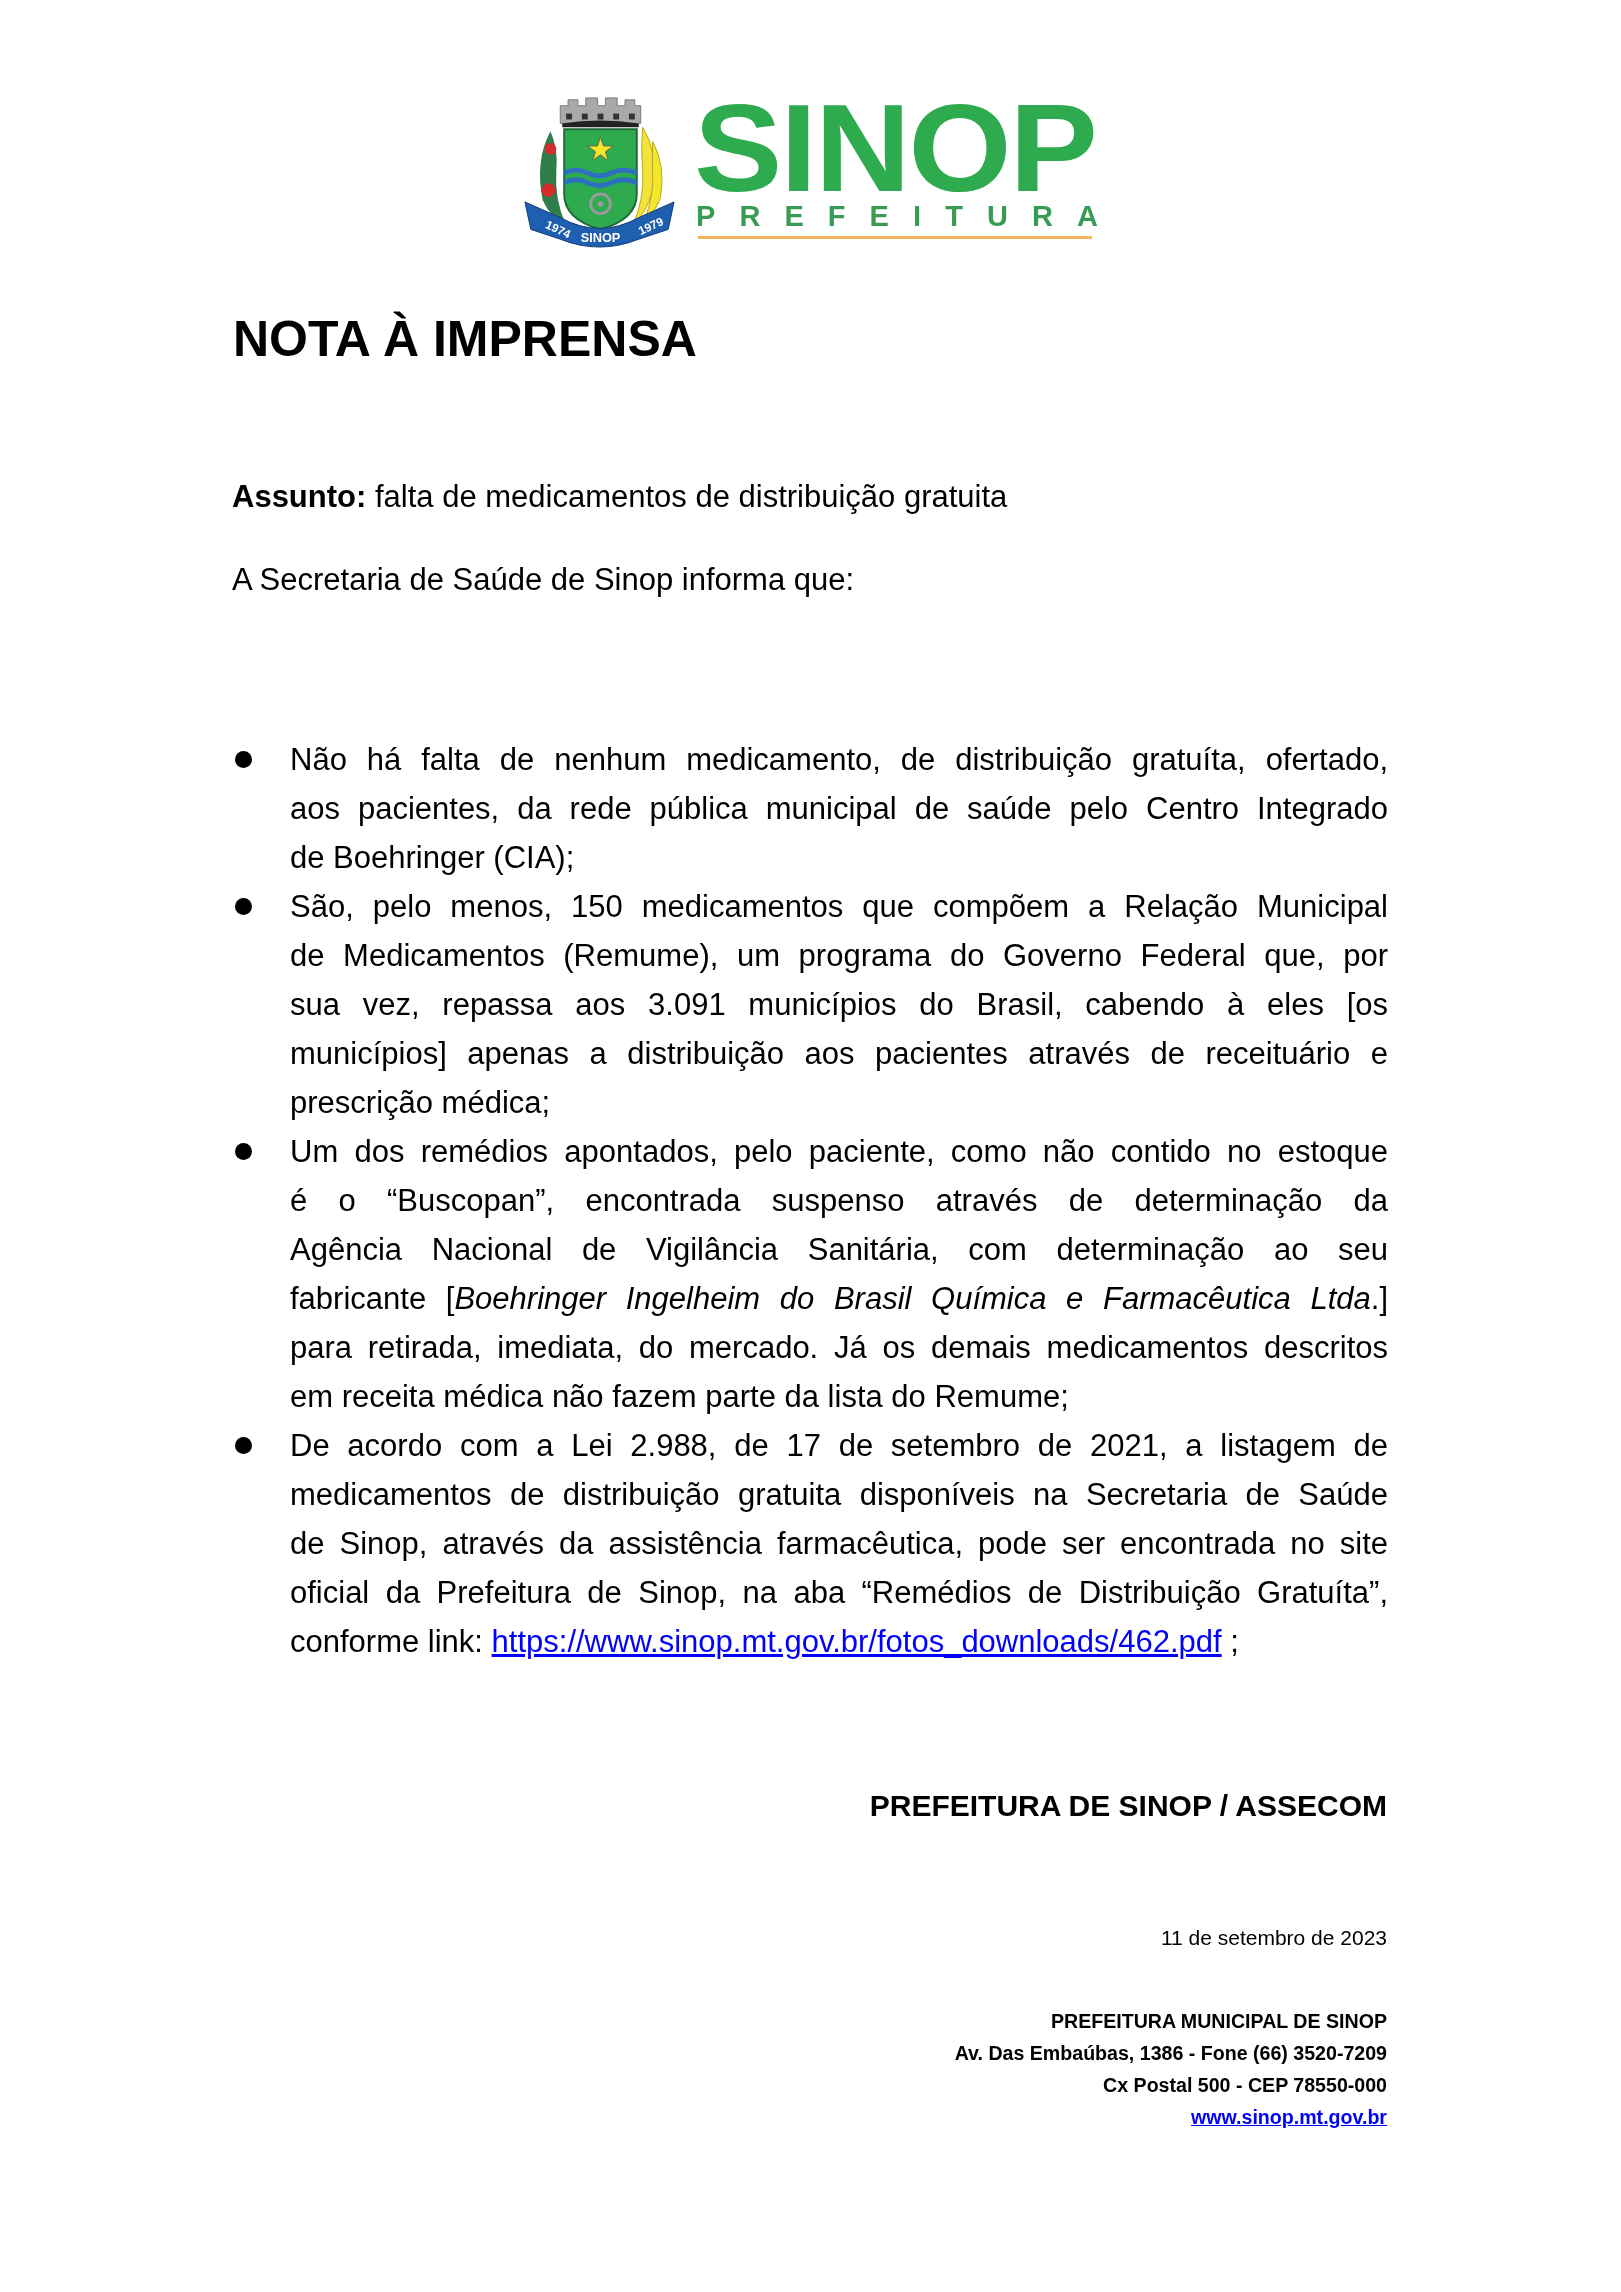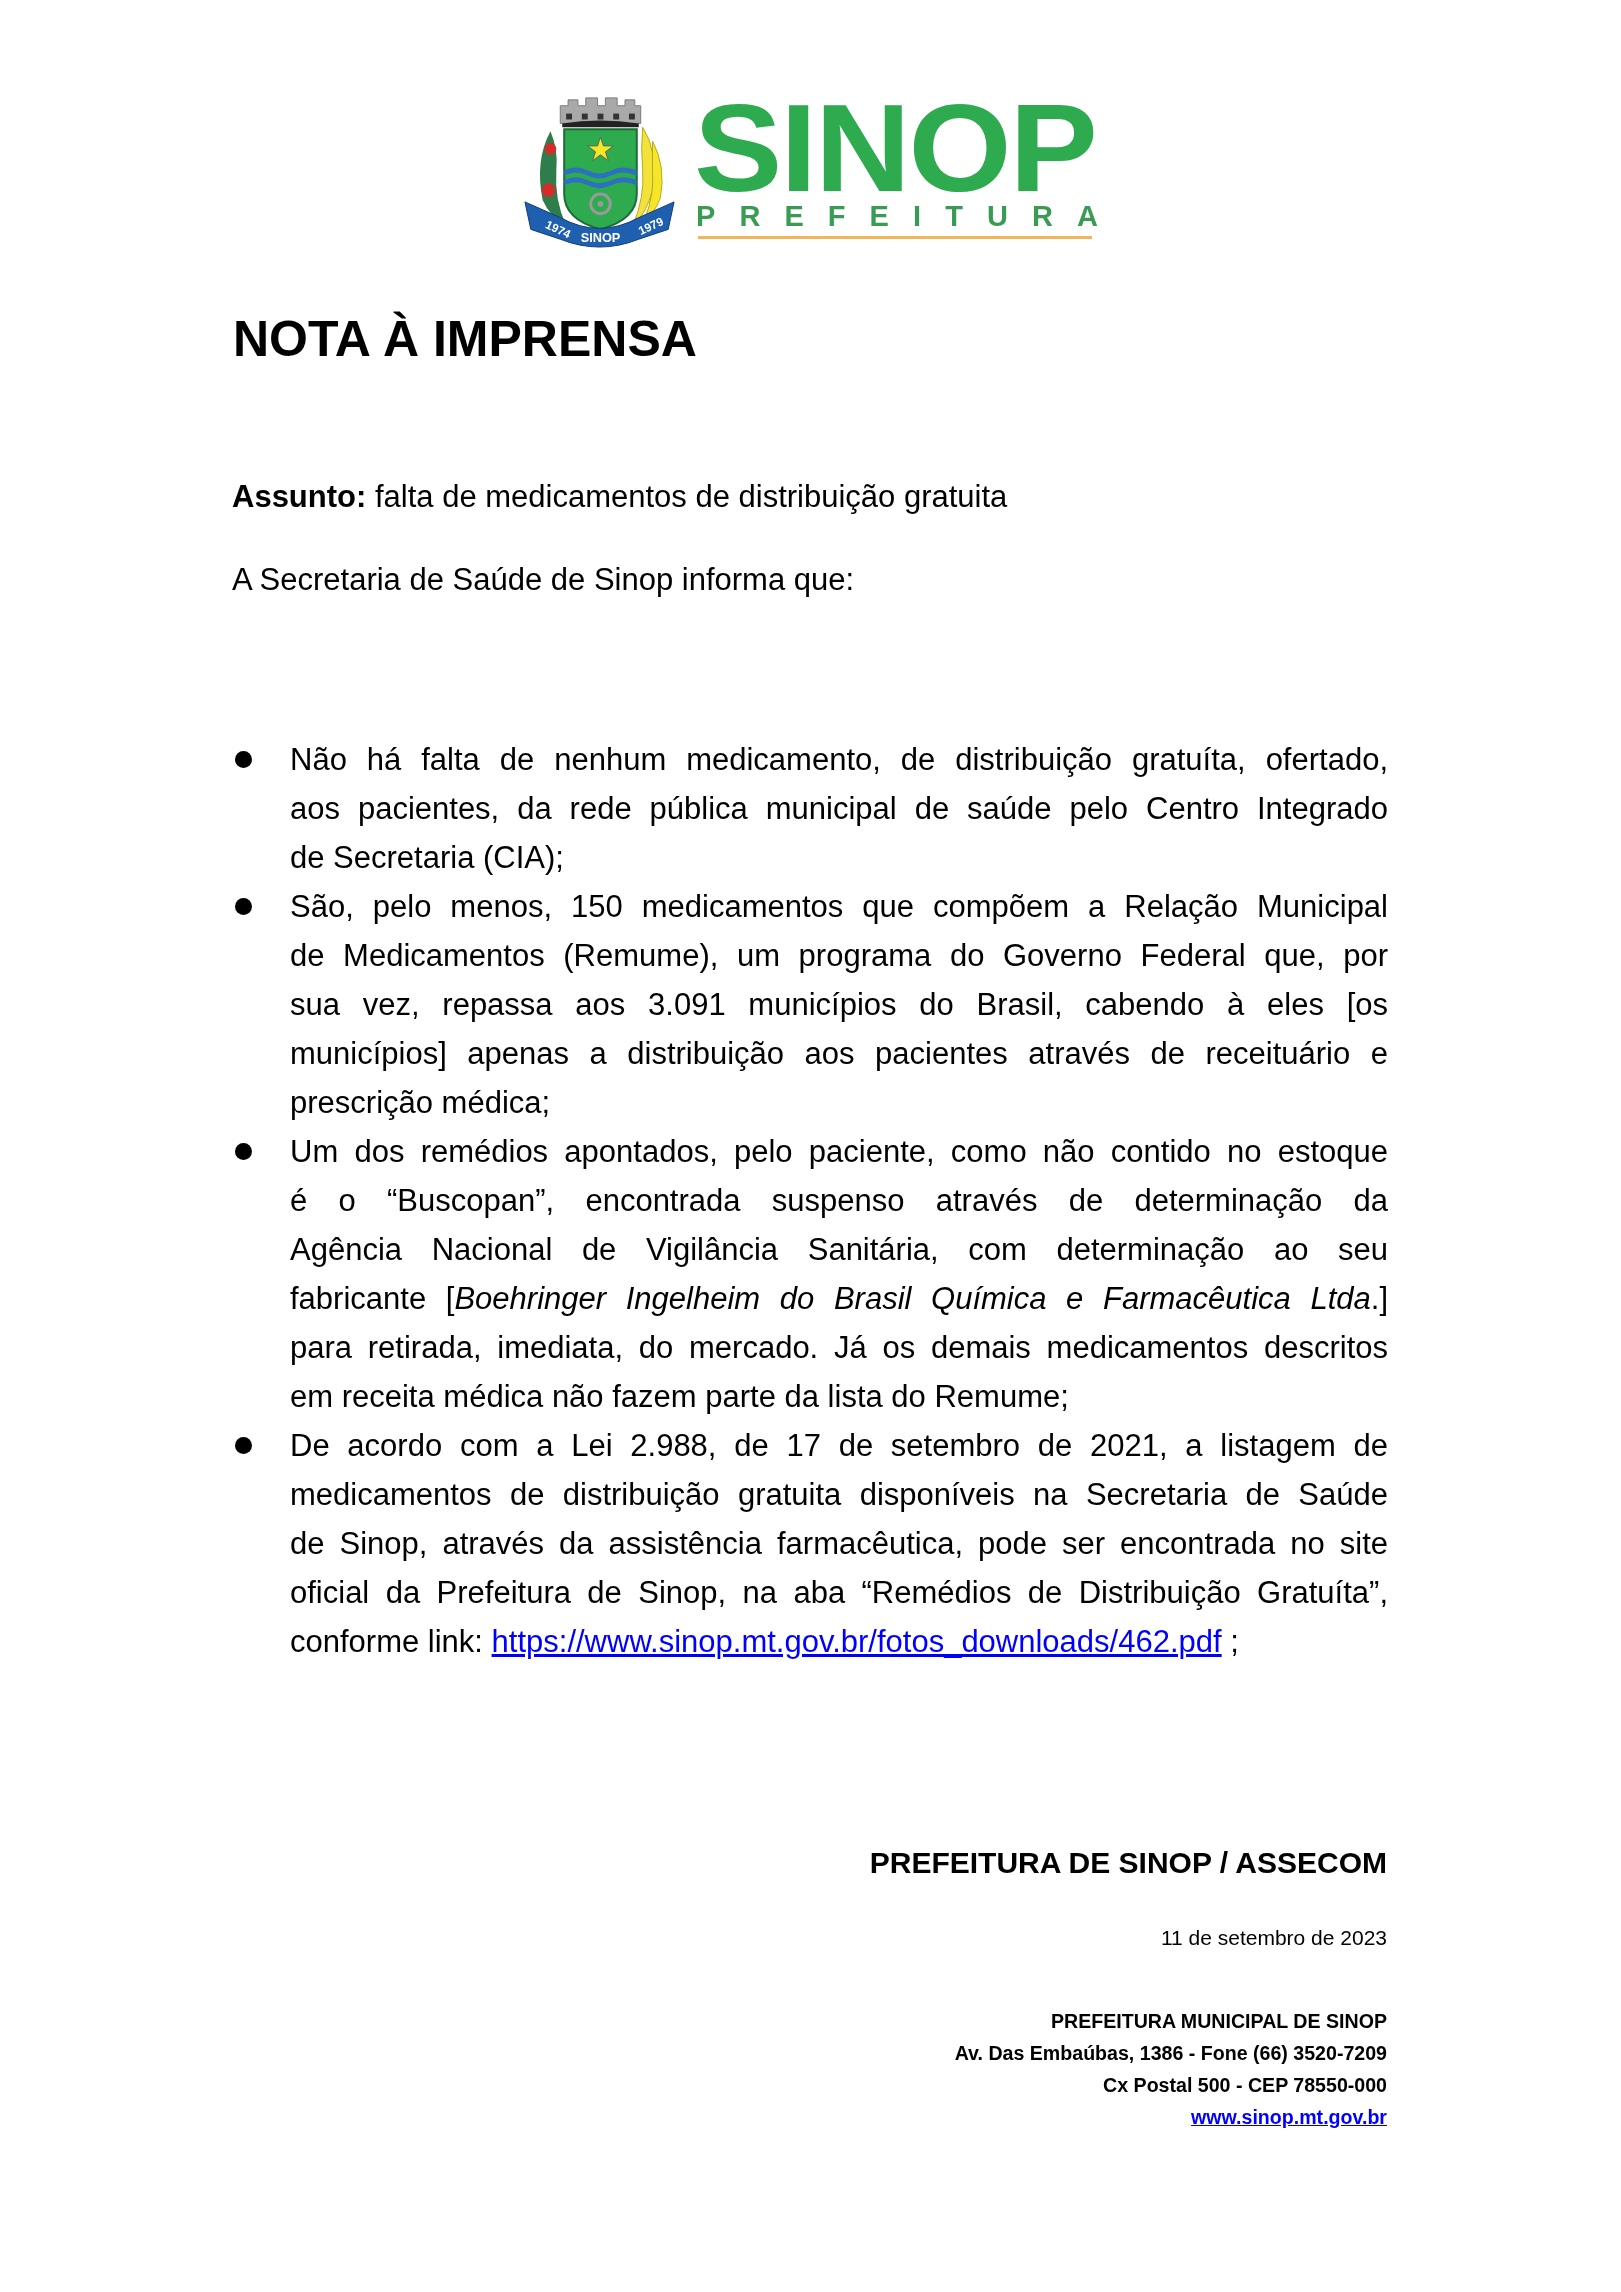--- a/index.html
+++ b/index.html
@@ -32,21 +32,21 @@
   #bullets { left:232px; top:735px; width:1157px; }
   .bullet { position:relative; padding-left:58px; }
   .bullet-dot { position:absolute; left:2.9px; top:15.7px; width:17.6px; height:17.6px; border-radius:50%; background:#000; }
   .ln { display:block; font-size:31px; line-height:49px; height:49px; text-align:justify; text-align-last:justify; white-space:normal; width:1098px; }
   .ln.last { text-align:left; text-align-last:left; }
   .ital { font-style:italic; }
   a.link { color:#0000ff; text-decoration:underline; }
 
   
   .right { right:234px; text-align:right; white-space:nowrap; }
-  #sign { top:1843px; font-size:30px; font-weight:bold; line-height:39px; }
+  #sign { top:1786px; font-size:30px; font-weight:bold; line-height:39px; }
   #date { top:1918px; font-size:21px; line-height:39px; }
   #footer { top:2005px; font-size:19.6px; font-weight:bold; line-height:32px; }
   #footer div { height:32px; }
   #footer a { color:#0000ff; text-decoration:underline; }
 </style>
 </head>
 <body>
 
 <div id="logo" class="abs">
   <svg id="crest" viewBox="0 0 160 160">
@@ -110,21 +110,21 @@
 
 <div id="subject" class="abs body-line"><span class="bold">Assunto:</span><span> falta de medicamentos de distribuição gratuita</span></div>
 
 <div id="intro" class="abs body-line">A Secretaria de Saúde de Sinop informa que:</div>
 
 <div id="bullets" class="abs">
   <div class="bullet">
     <span class="bullet-dot"></span>
     <span class="ln">Não há falta de nenhum medicamento, de distribuição gratuíta, ofertado,</span>
     <span class="ln">aos pacientes, da rede pública municipal de saúde pelo Centro Integrado</span>
-    <span class="ln last">de Secretaria (CIA);</span>
+    <span class="ln last">de Boehringer (CIA);</span>
   </div>
   <div class="bullet">
     <span class="bullet-dot"></span>
     <span class="ln">São, pelo menos, 150 medicamentos que compõem a Relação Municipal</span>
     <span class="ln">de Medicamentos (Remume), um programa do Governo Federal que, por</span>
     <span class="ln">sua vez, repassa aos 3.091 municípios do Brasil, cabendo à eles [os</span>
     <span class="ln">municípios] apenas a distribuição aos pacientes através de receituário e</span>
     <span class="ln last">prescrição médica;</span>
   </div>
   <div class="bullet">

